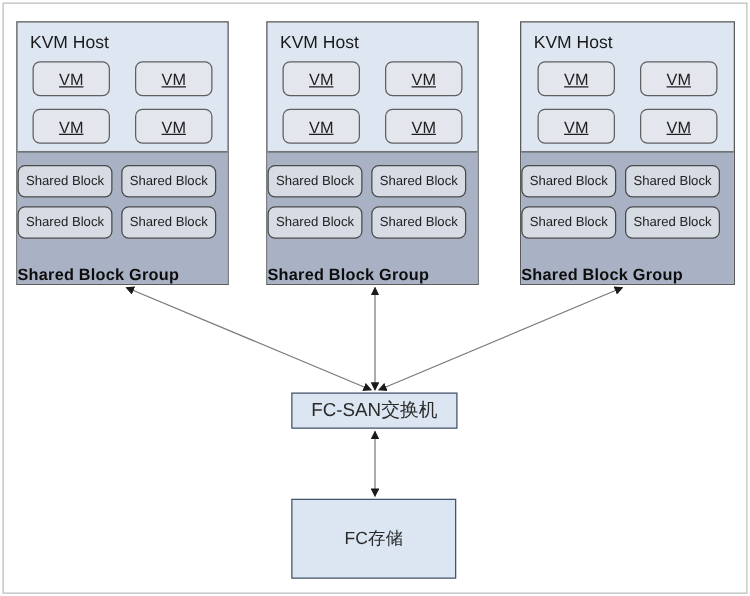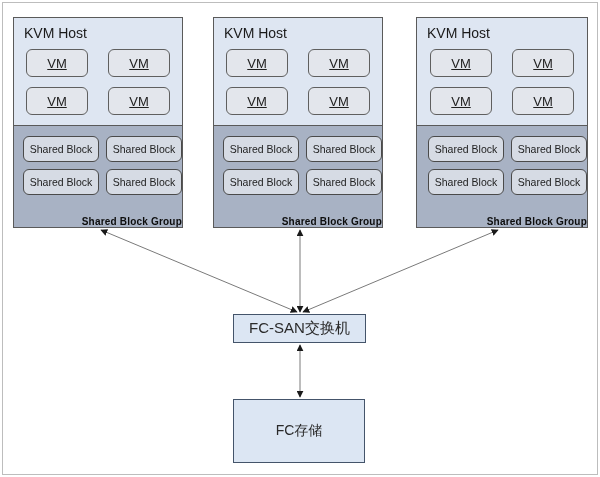--- a/index.html
+++ b/index.html
@@ -21,28 +21,28 @@
   .host-top{height:108px;box-sizing:border-box;padding-top:5px;}
   .host-title{margin:2px 0 8px 10px;font-size:14px;color:#1a1a1a;}
   .vm-grid{display:grid;grid-template-columns:repeat(2,62px);column-gap:20px;row-gap:10px;justify-content:center;text-decoration:underline;}
   .vm{
     height:26px;border:1px solid #5f5f5f;border-radius:6px;background:#e3e6ec;
     display:flex;align-items:center;justify-content:center;font-size:13px;color:#222;
   }
 
   .host-bottom{
     flex:1;background:#a8b2c4;border-top:1px solid #5a5a5a;
-    display:flex;flex-direction:column;align-items:flex-end;box-sizing:border-box;padding-top:10px;
+    display:flex;flex-direction:column;align-items:flex-start;box-sizing:border-box;padding-top:10px;
   }
   .sb-grid{display:grid;grid-template-columns:repeat(2,76px);column-gap:7px;row-gap:7px;justify-content:center;}
   .sb{
     height:24px;border:1px solid #4a4a4a;border-radius:6px;background:#d6dbe4;
     display:flex;align-items:center;justify-content:center;font-size:10.5px;color:#222;
   }
-  .sb-group-label{margin-top:21px;font-size:10px;font-weight:bold;color:#0d0d0d;letter-spacing:.2px;}
+  .sb-group-label{margin-top:21px;font-size:13px;font-weight:bold;color:#0d0d0d;letter-spacing:.2px;}
 
   .node{
     position:absolute;background:#dce6f3;border:1.5px solid #44546a;box-sizing:border-box;
     display:flex;align-items:center;justify-content:center;color:#2a2a2a;
   }
   .fc-switch{left:233px;top:314px;width:133px;height:29px;font-size:15px;}
   .fc-storage{left:233px;top:399px;width:132px;height:64px;font-size:14px;}
 
   svg.overlay{position:absolute;left:0;top:0;pointer-events:none;}
   svg.overlay line{stroke:#7a7a7a;stroke-width:1;}

